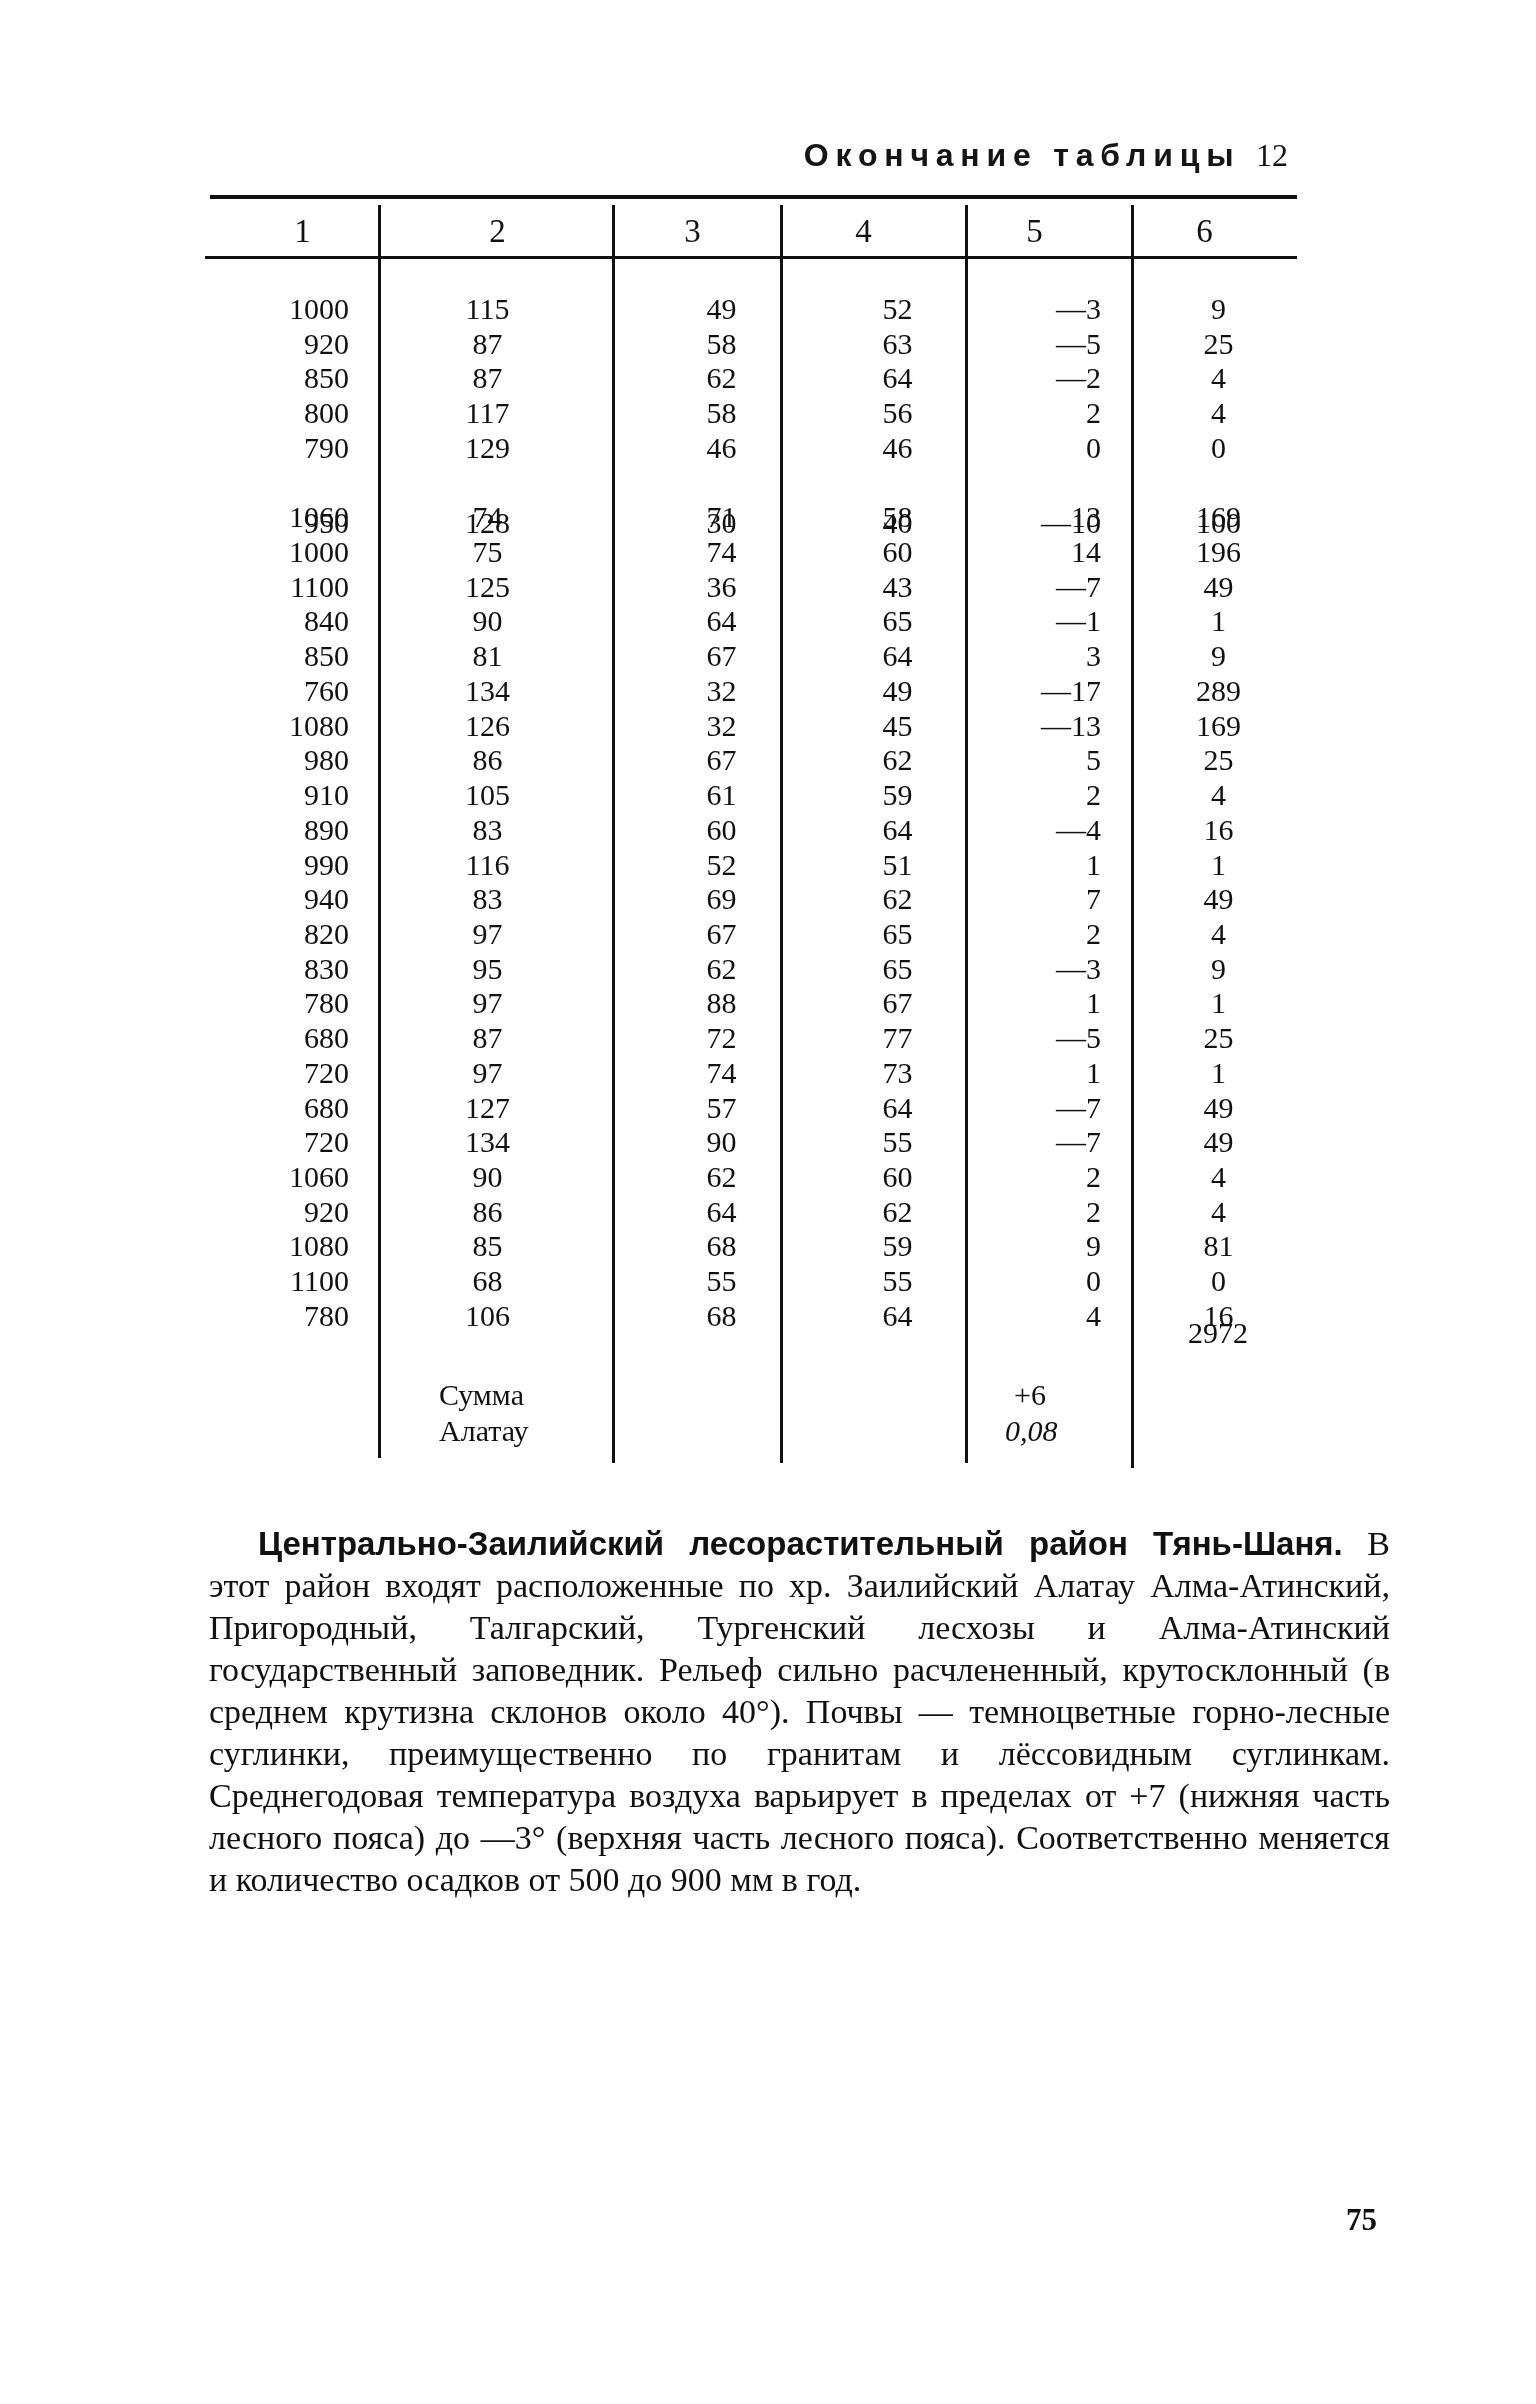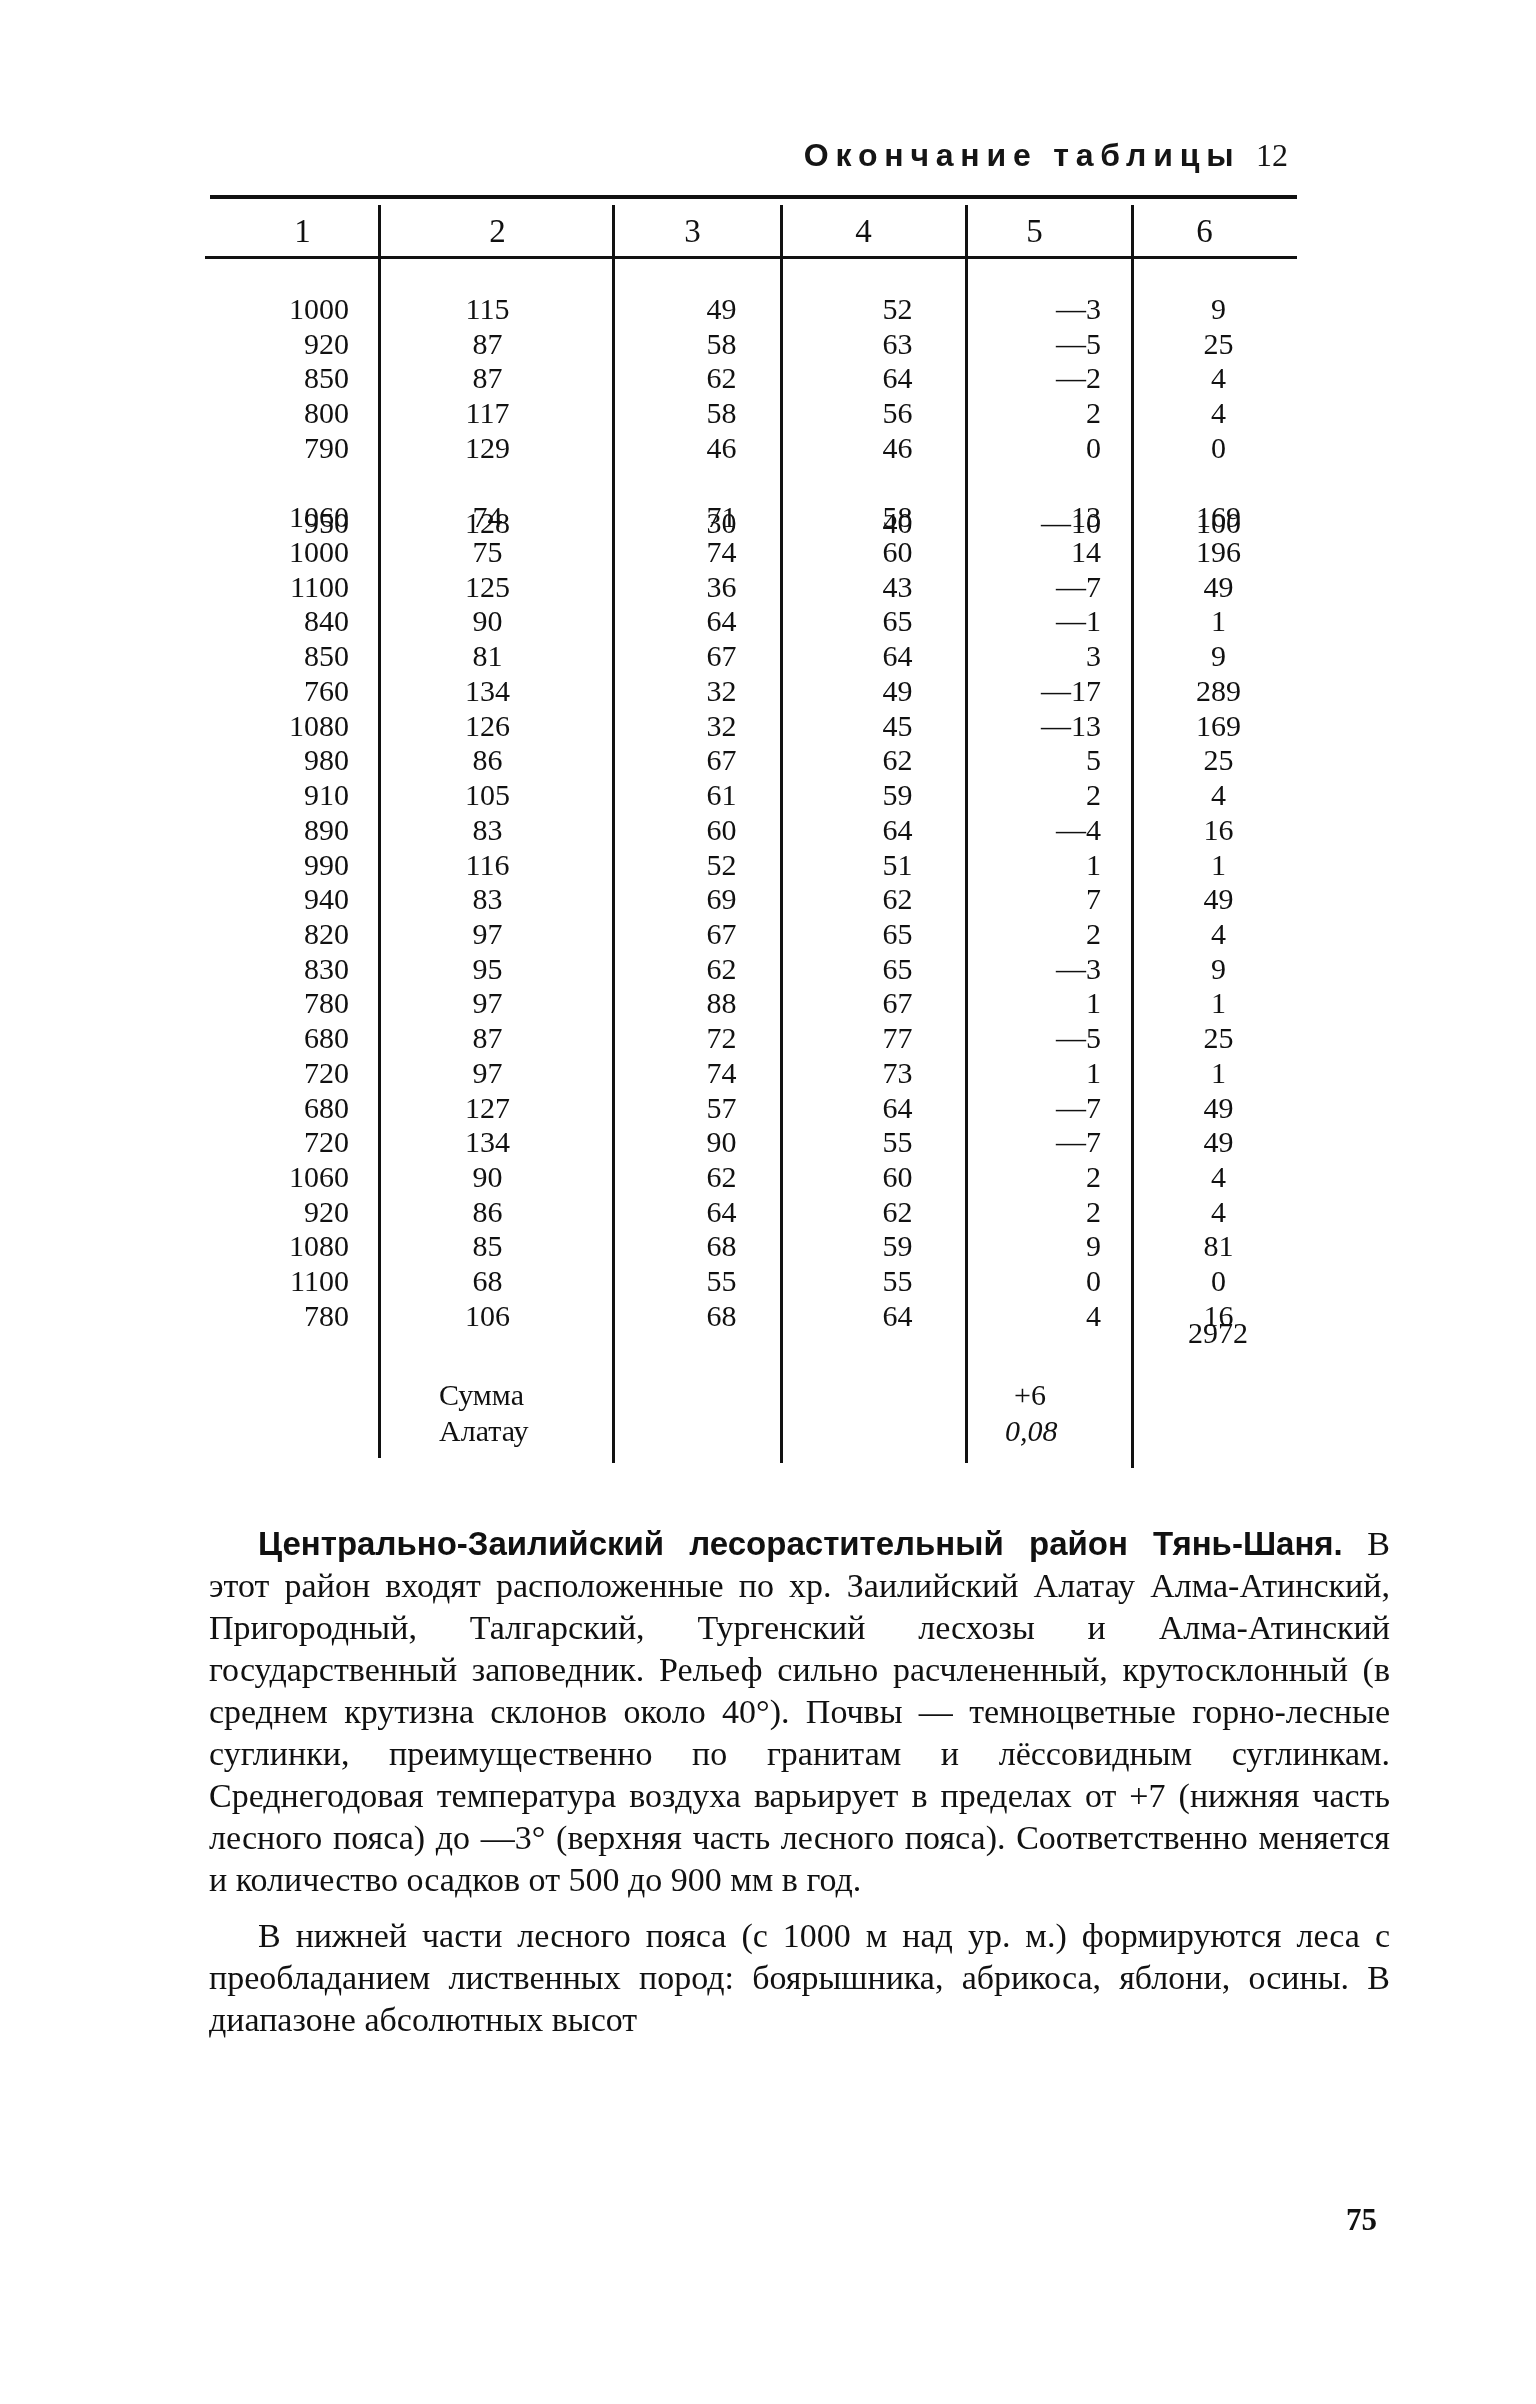--- a/index.html
+++ b/index.html
@@ -311,17 +311,16 @@
 <div class="summary" style="left:439px; top:1413px;">Алатау</div>
 <div class="summary" style="left:1014px; top:1377px;">+6</div>
 <div class="summary" style="left:1005px; top:1413px;font-style:italic;">0,08</div>
 <div class="summary" style="left:1188px; top:1315px;">2972</div>
 
 <div class="body-text">
   <p class="indent" style="margin-top:0;">
     <span class="lead">Центрально-Заилийский лесорастительный район Тянь-Шаня.</span>
     <span>В этот район входят расположенные по хр. Заилийский Алатау Алма-Атинский, Пригородный, Талгарский, Тургенский лесхозы и Алма-Атинский государственный заповедник. Рельеф сильно расчлененный, крутосклонный (в среднем крутизна склонов около 40°). Почвы — темноцветные горно-лесные суглинки, преимущественно по гранитам и лёссовидным суглинкам. Среднегодовая температура воздуха варьирует в пределах от +7 (нижняя часть лесного пояса) до —3° (верхняя часть лесного пояса). Соответственно меняется и количество осадков от 500 до 900 мм в год.</span>
   </p>
-  <p class="indent">В нижней части лесного пояса (с 1000 м над ур. м.) формируются леса с преобладанием лиственных пород: боярышника, абрикоса, яблони, осины. В диапазоне абсолютных высот</p>
 </div>
 
 <div class="page-num">75</div>
 
 
 </body></html>

